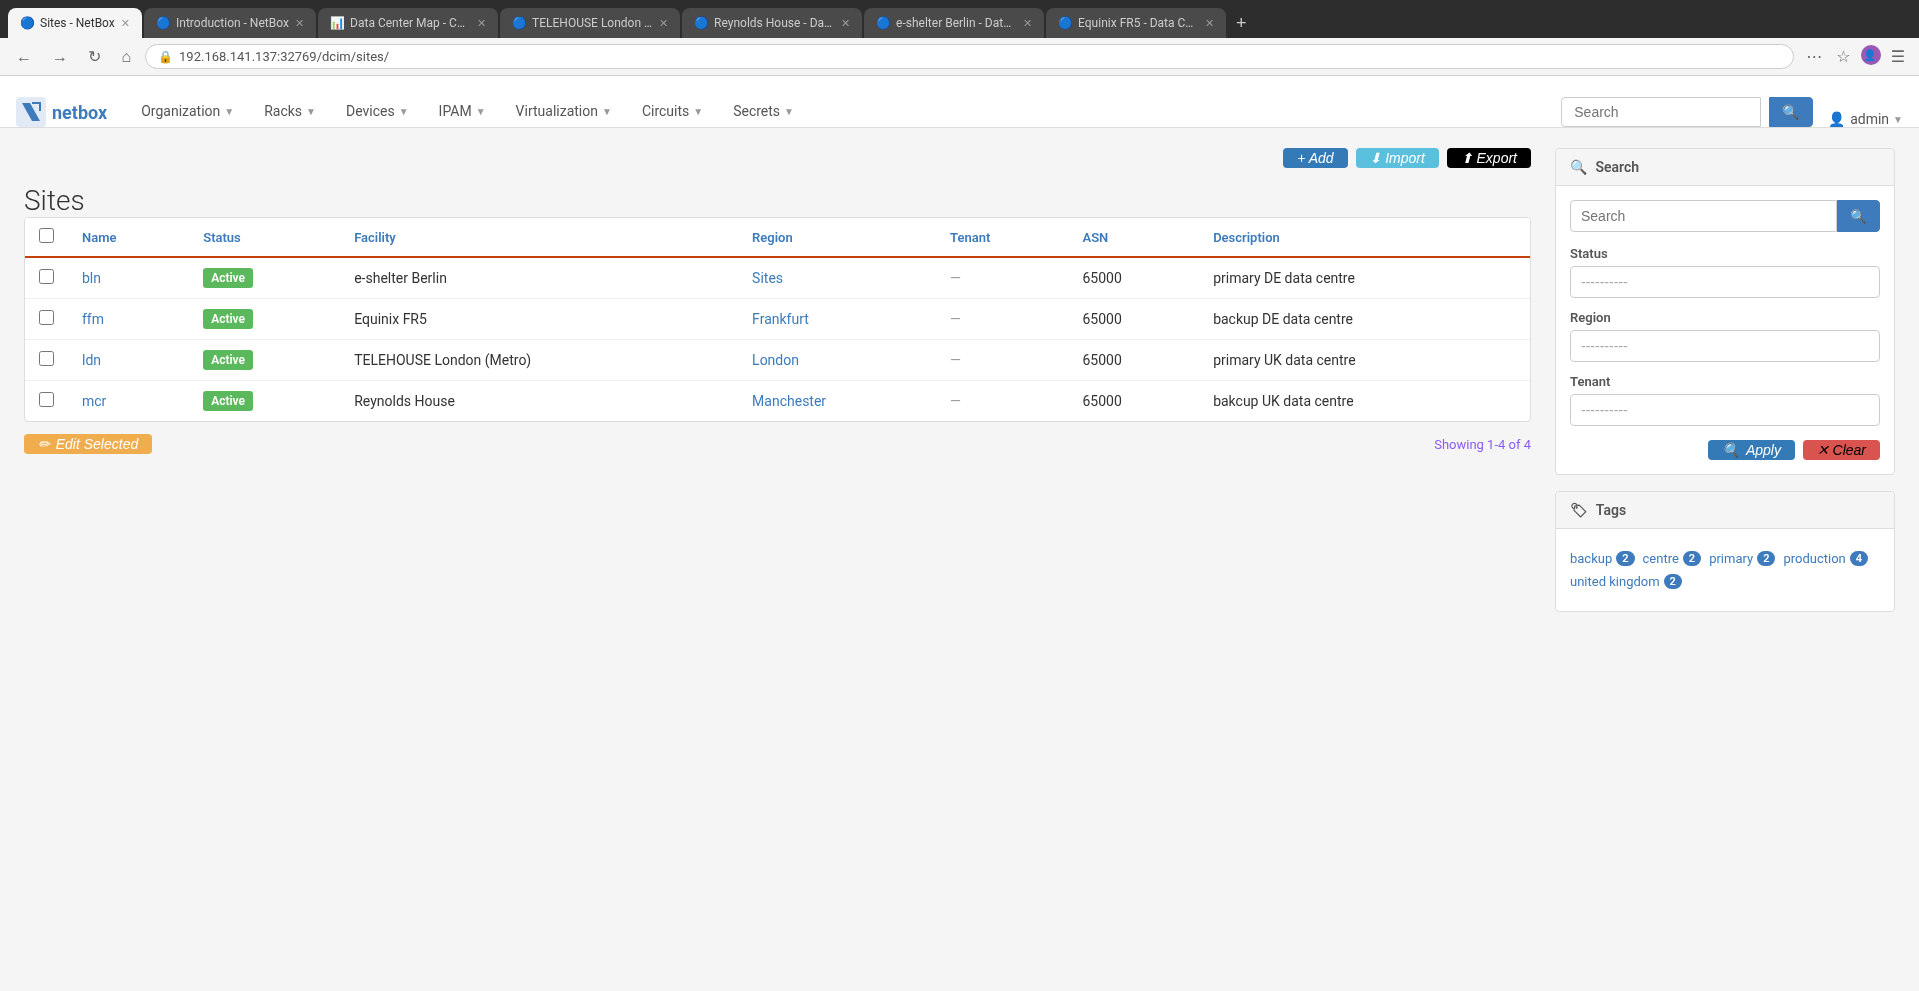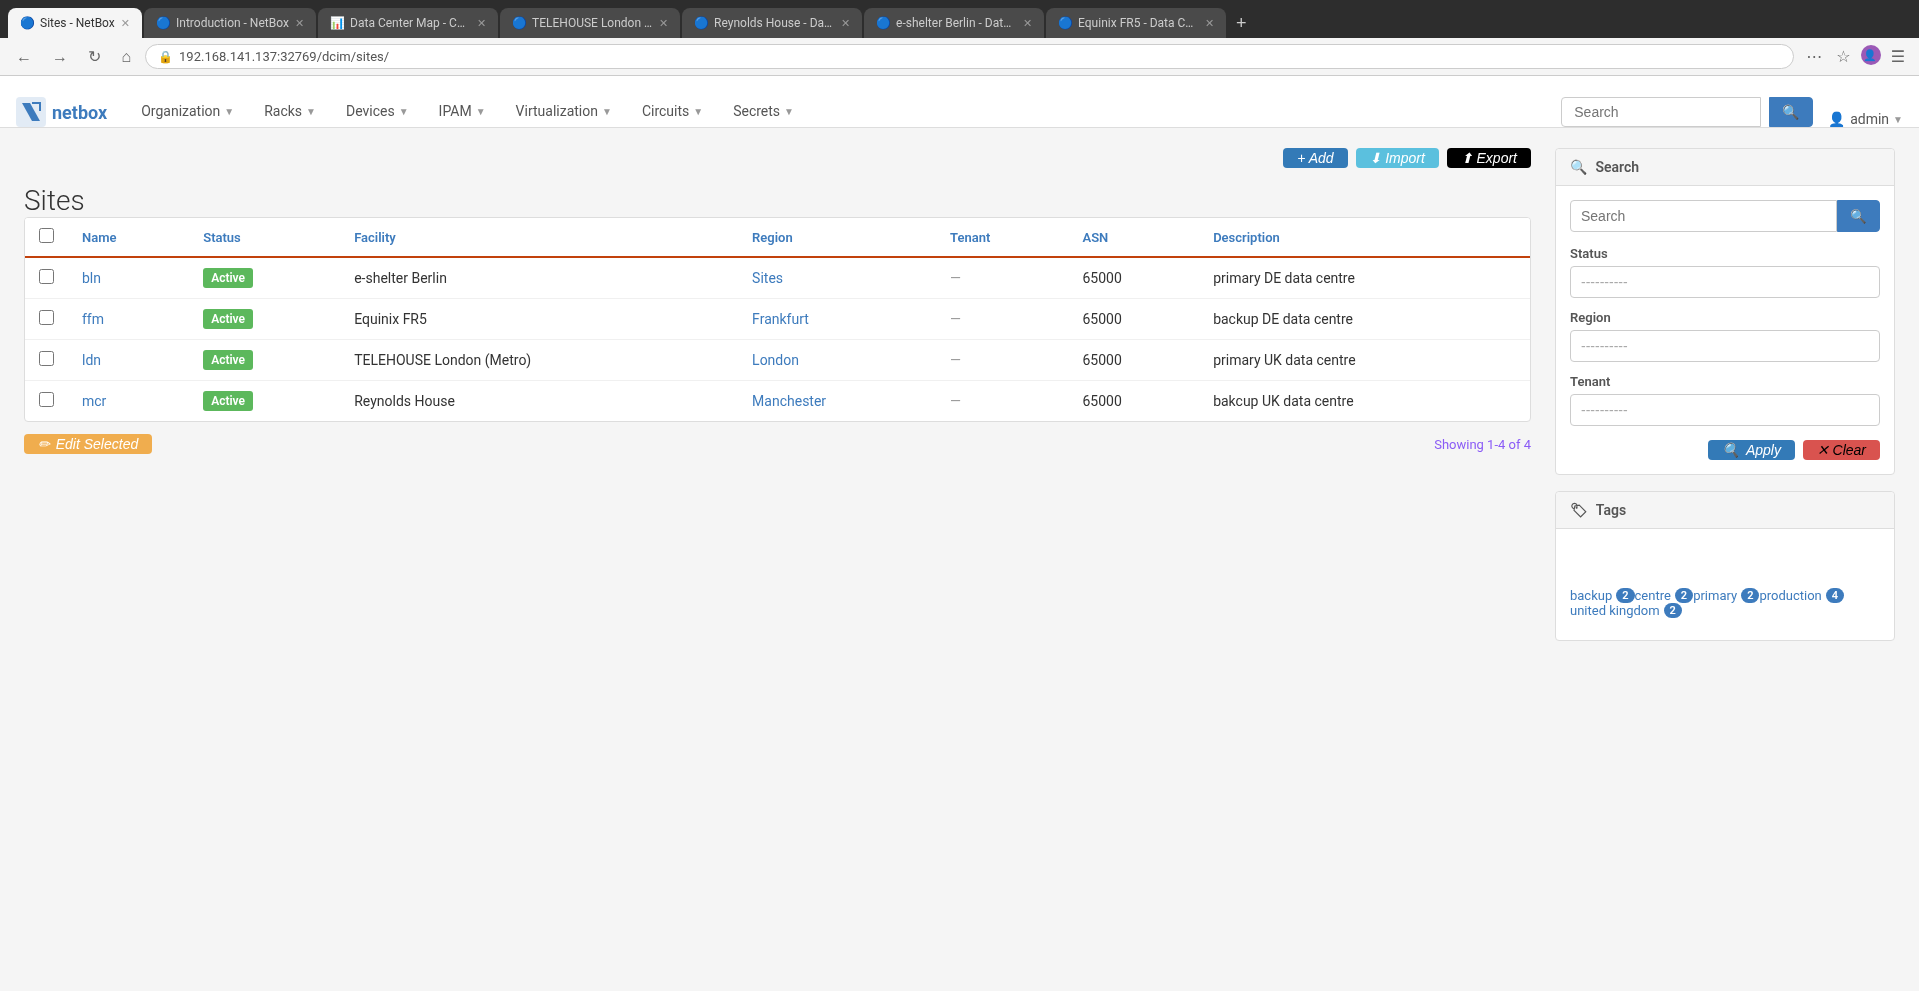--- a/index.html
+++ b/index.html
@@ -78,21 +78,21 @@
     .sidebar-card-body { padding: 14px; }
     .search-input-group { display: flex; gap: 0; margin-bottom: 14px; }
     .sidebar-search-input { flex: 1; border: 1px solid #ccc; border-radius: 4px 0 0 4px; padding: 7px 10px; font-size: 14px; outline: none; }
     .sidebar-search-btn { background: #3d7bbd; border: 1px solid #3d7bbd; color: white; padding: 7px 12px; border-radius: 0 4px 4px 0; cursor: pointer; }
     .form-group { margin-bottom: 12px; }
     .form-label { display: block; font-size: 13px; font-weight: 600; color: #555; margin-bottom: 5px; }
     .form-select { width: 100%; border: 1px solid #ccc; border-radius: 4px; padding: 7px 10px; font-size: 14px; color: #aaa; background: white; outline: none; appearance: none; }
     .sidebar-buttons { display: flex; justify-content: flex-end; gap: 8px; margin-top: 14px; }
 
     
-    .tags-container { display: flex; flex-wrap: wrap; padding: 8px 0; margin-top: 37px; }
+    .tags-container { display: flex; flex-wrap: wrap; gap: 8px; padding: 8px 0; }
     .tag-item { display: inline-flex; align-items: center; gap: 4px; color: #3d7bbd; font-size: 13px; cursor: pointer; }
     .tag-badge { background: #3d7bbd; color: white; border-radius: 10px; font-size: 11px; padding: 1px 6px; font-weight: 600; }
 
     input[type="checkbox"] { width: 15px; height: 15px; cursor: pointer; }
     .ext-icon { width: 20px; height: 20px; border-radius: 50%; background: #9b59b6; display: flex; align-items: center; justify-content: center; color: white; font-size: 11px; }
   </style>
 </head>
 <body>
 
 <div class="browser-chrome">

